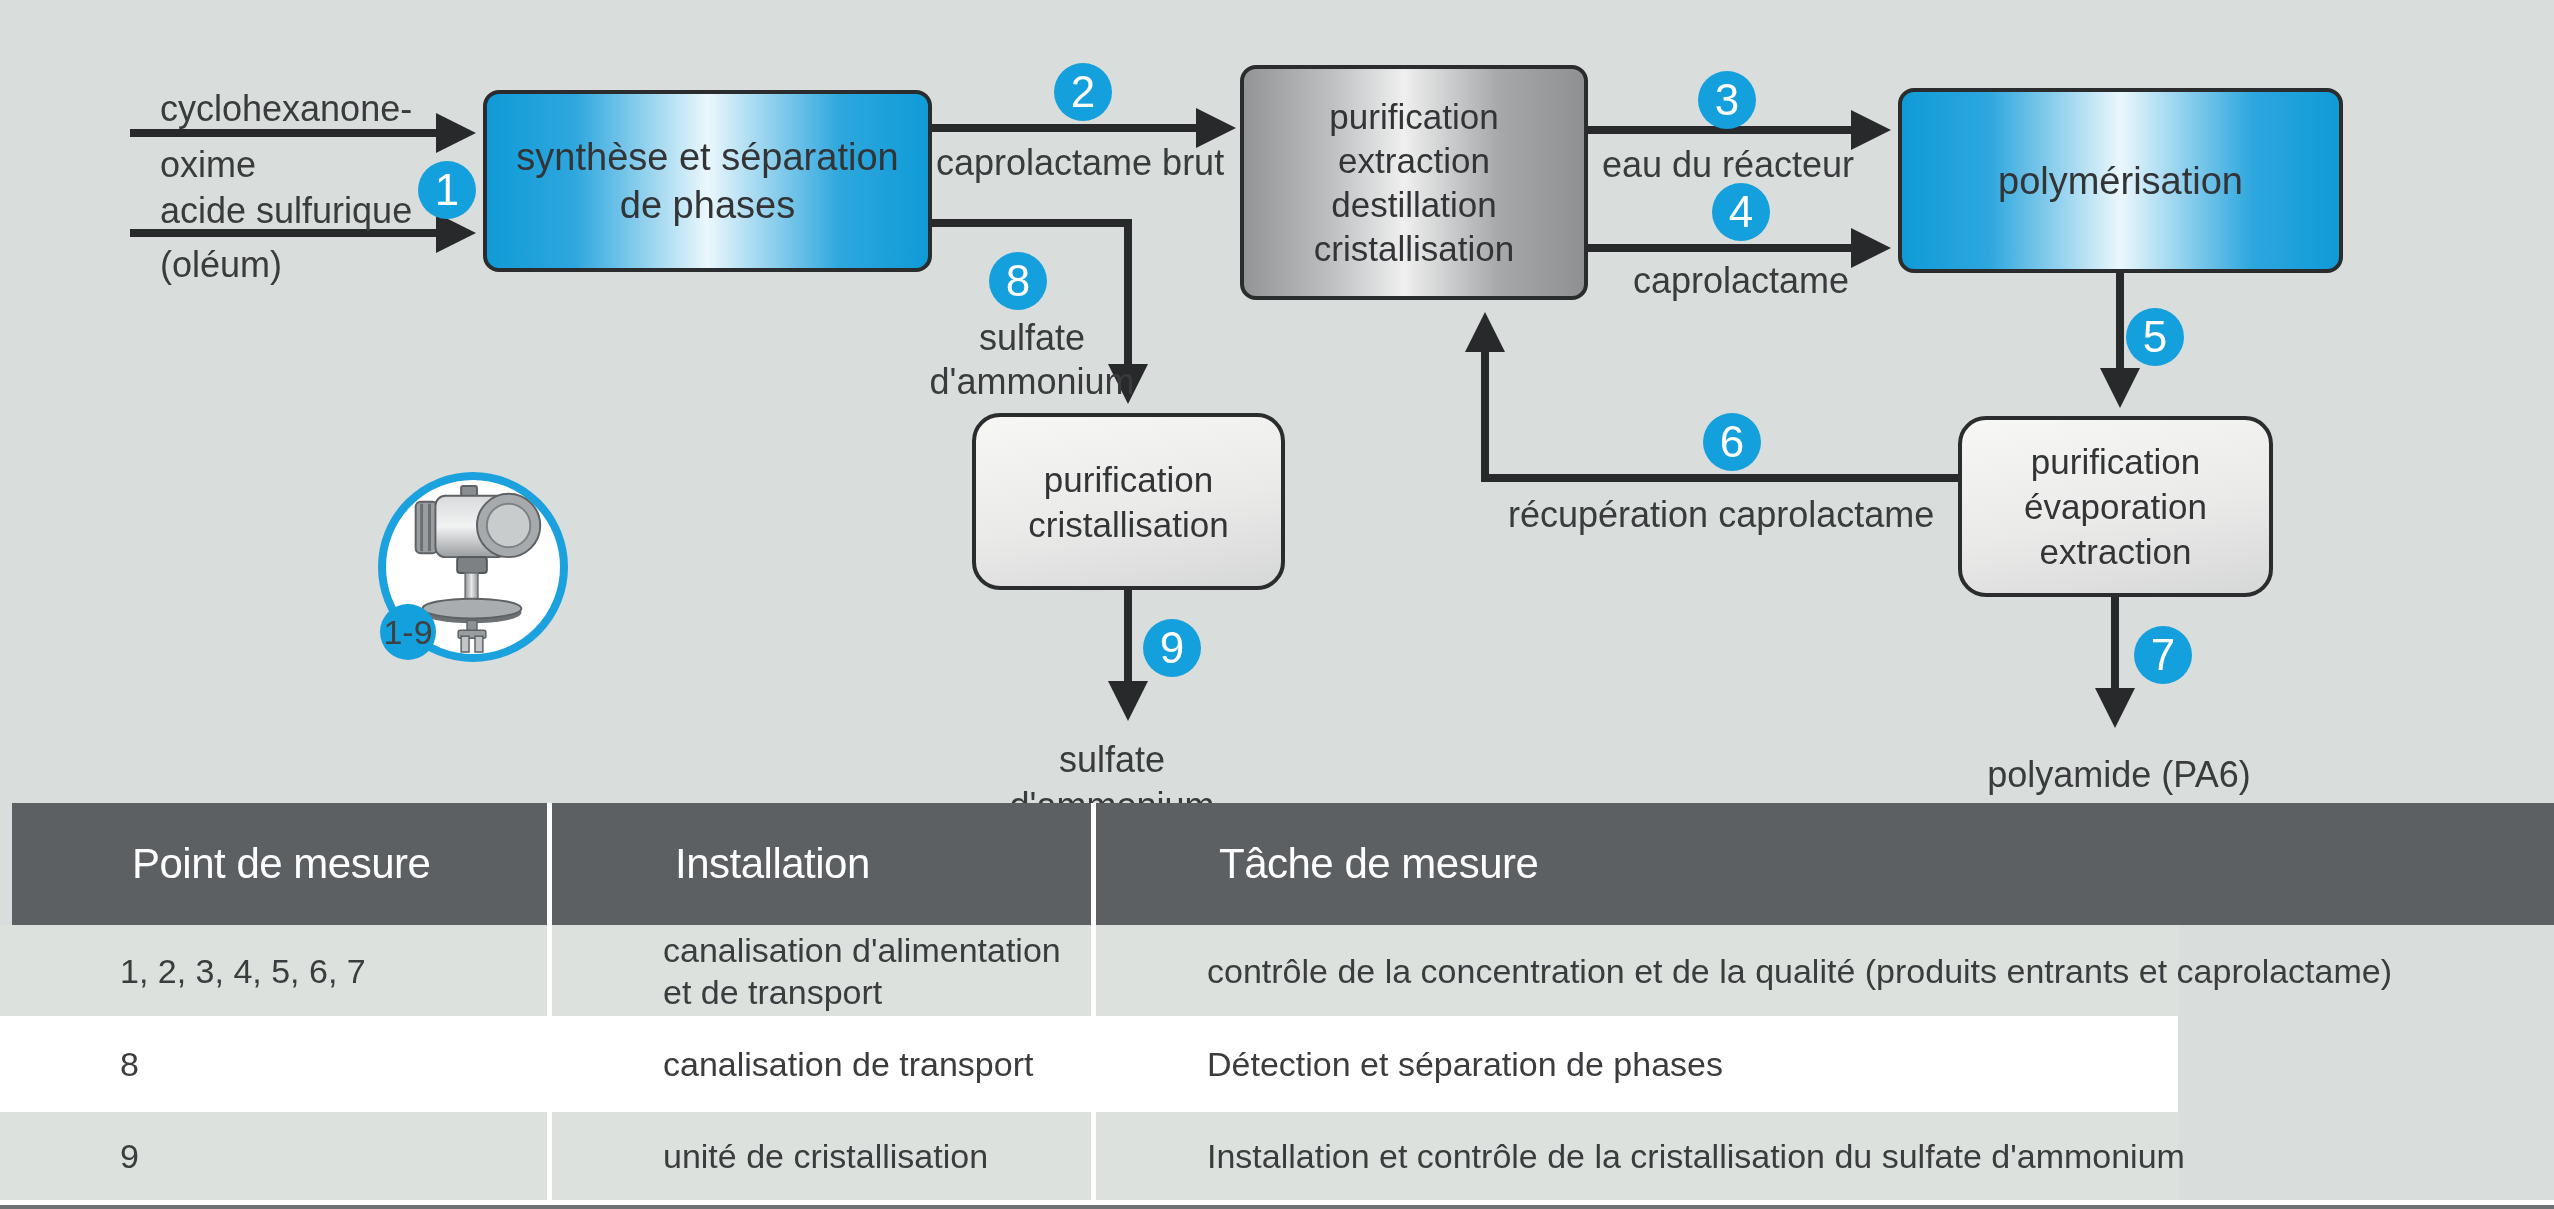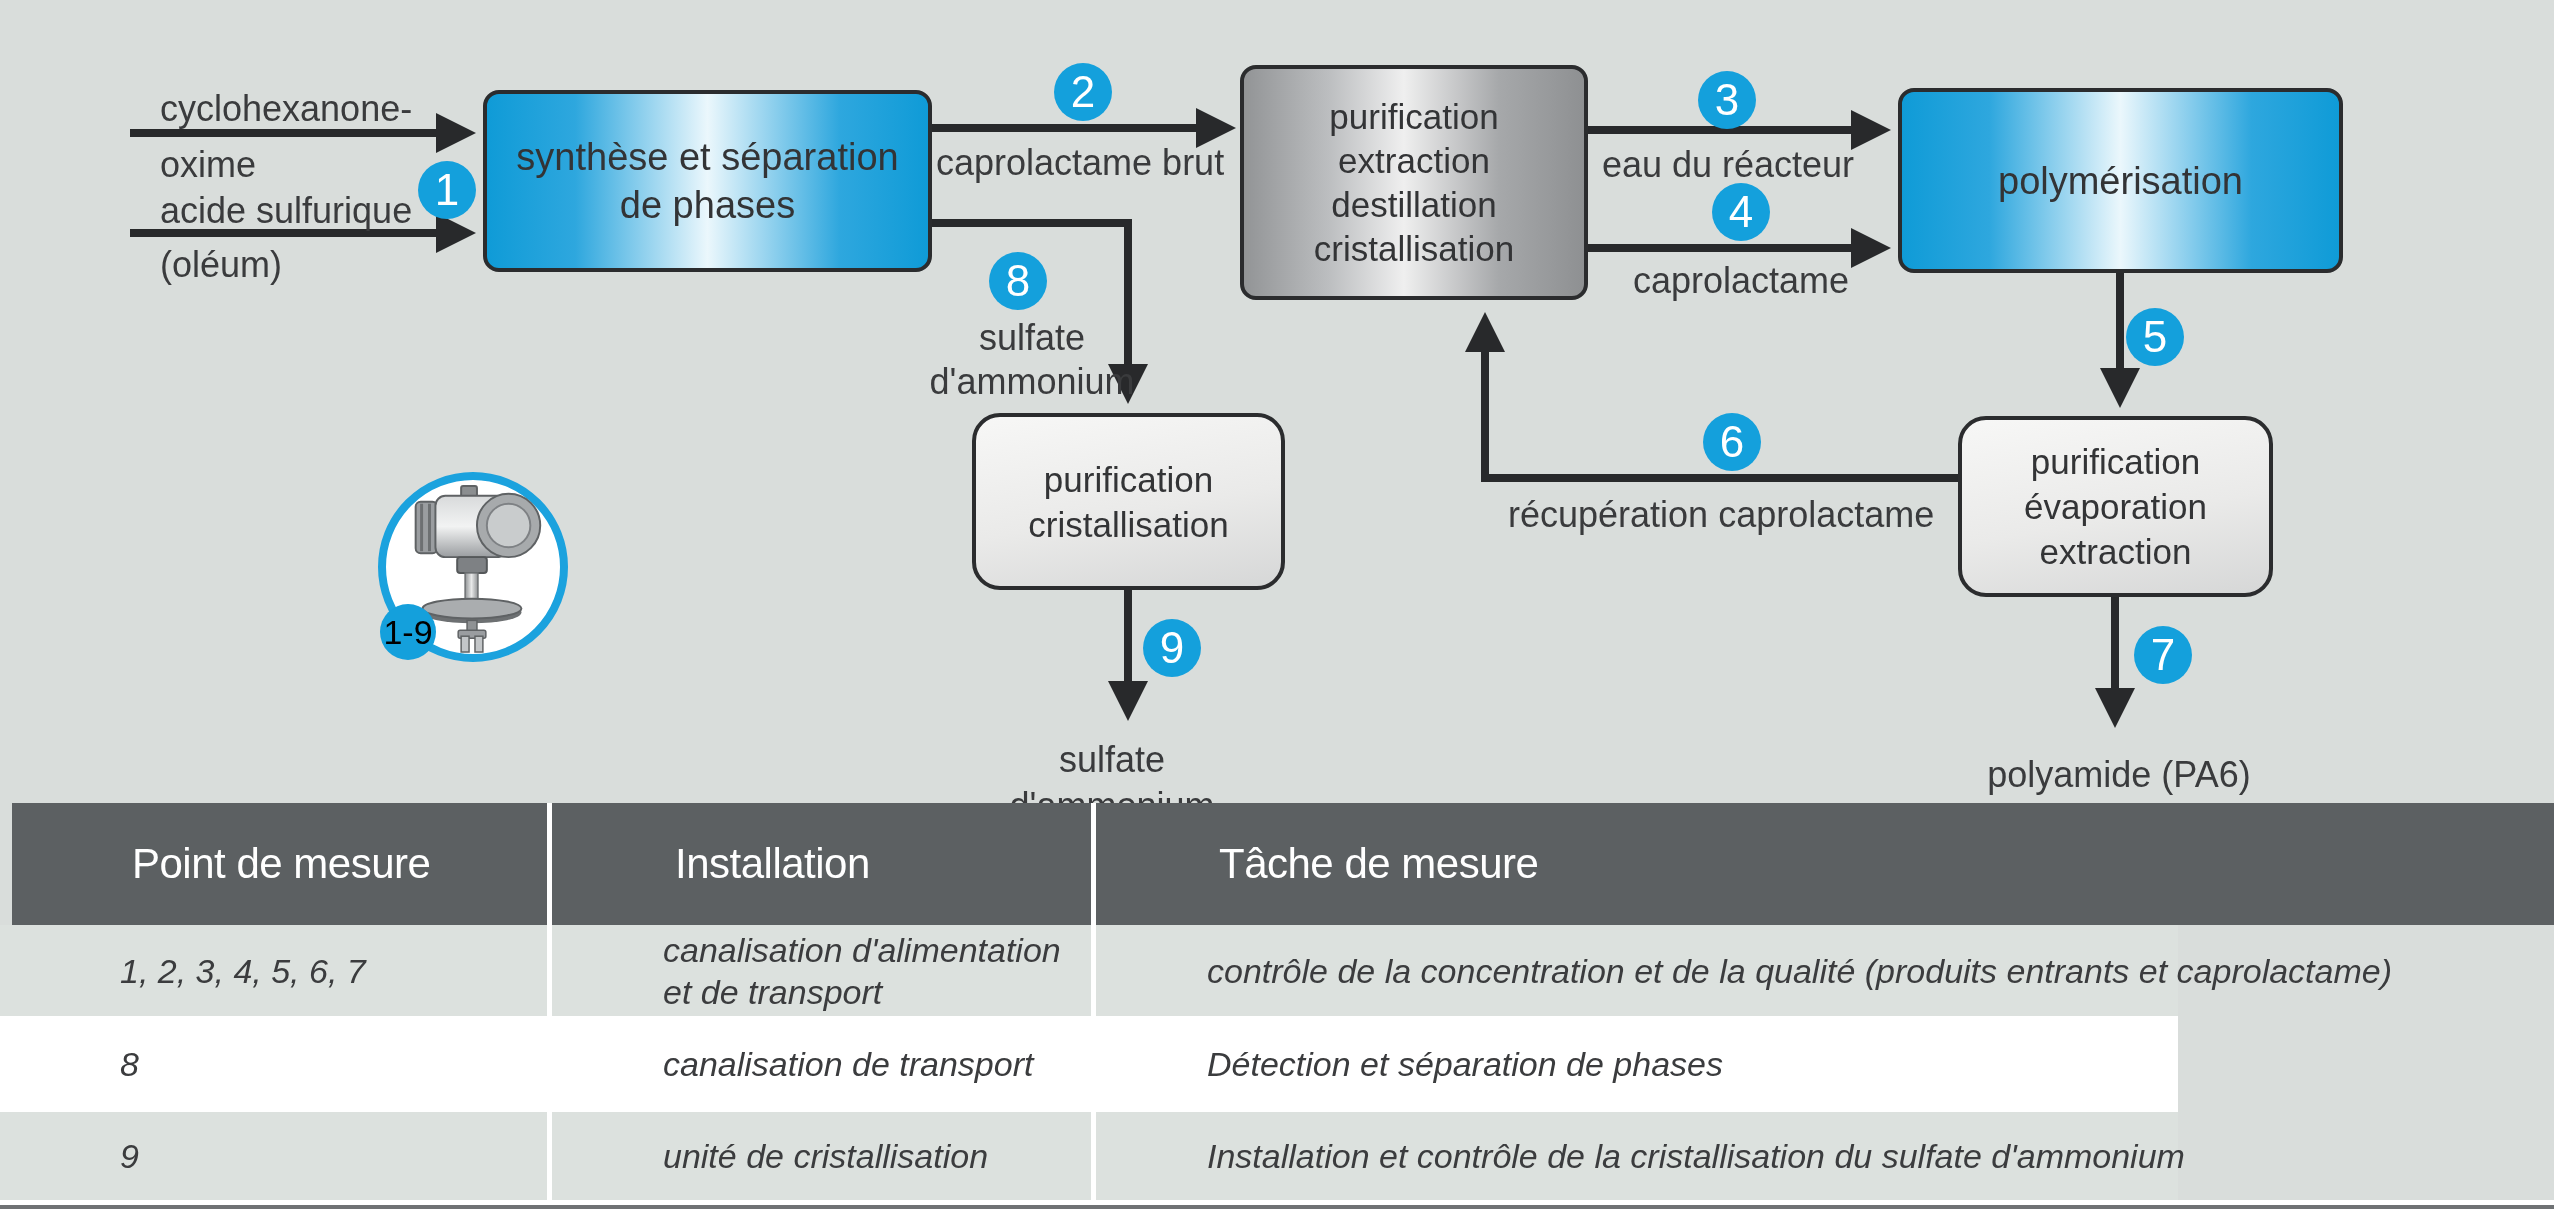--- a/index.html
+++ b/index.html
@@ -31,30 +31,30 @@
     font-size:44px;
   }
   
   .sensor-circle{
     position:absolute;left:378px;top:472px;width:190px;height:190px;
     box-sizing:border-box;border:8px solid #1ba2de;border-radius:50%;
     background:#ffffff;
   }
   .badge-range{
     position:absolute;left:380px;top:604px;width:56px;height:56px;border-radius:50%;
-    background:#14a0dc;color:#000000;display:flex;align-items:center;justify-content:center;
+    background:#14a0dc;color:#404040;display:flex;align-items:center;justify-content:center;
     font-size:34px;z-index:3;
   }
   
   .arrows{position:absolute;left:0;top:0;pointer-events:none;}
   
   .thead{position:absolute;left:0;top:803px;width:2554px;height:122px;background:#5c6062;margin-left:12px;}
   .th{position:absolute;top:0;height:122px;display:flex;align-items:center;
       color:#ffffff;font-size:42px;letter-spacing:-0.5px;}
-  .trow{position:absolute;left:0;width:2178px;font-style:italic;}
+  .trow{position:absolute;left:0;width:2178px;}
   .cell{position:absolute;top:0;height:100%;display:flex;align-items:center;
         font-size:34px;line-height:42px;color:#3b3c3e;white-space:pre-line;}
   .vdiv{position:absolute;top:803px;height:397px;width:5px;background:#ffffff;}
   .bottom-white{position:absolute;left:0;top:1200px;width:2554px;height:5px;background:#ffffff;}
   .bottom-bar{position:absolute;left:0;top:1205px;width:2554px;height:4px;background:#6f7274;}
 </style>
 </head>
 <body>
 
 <div class="stage">

